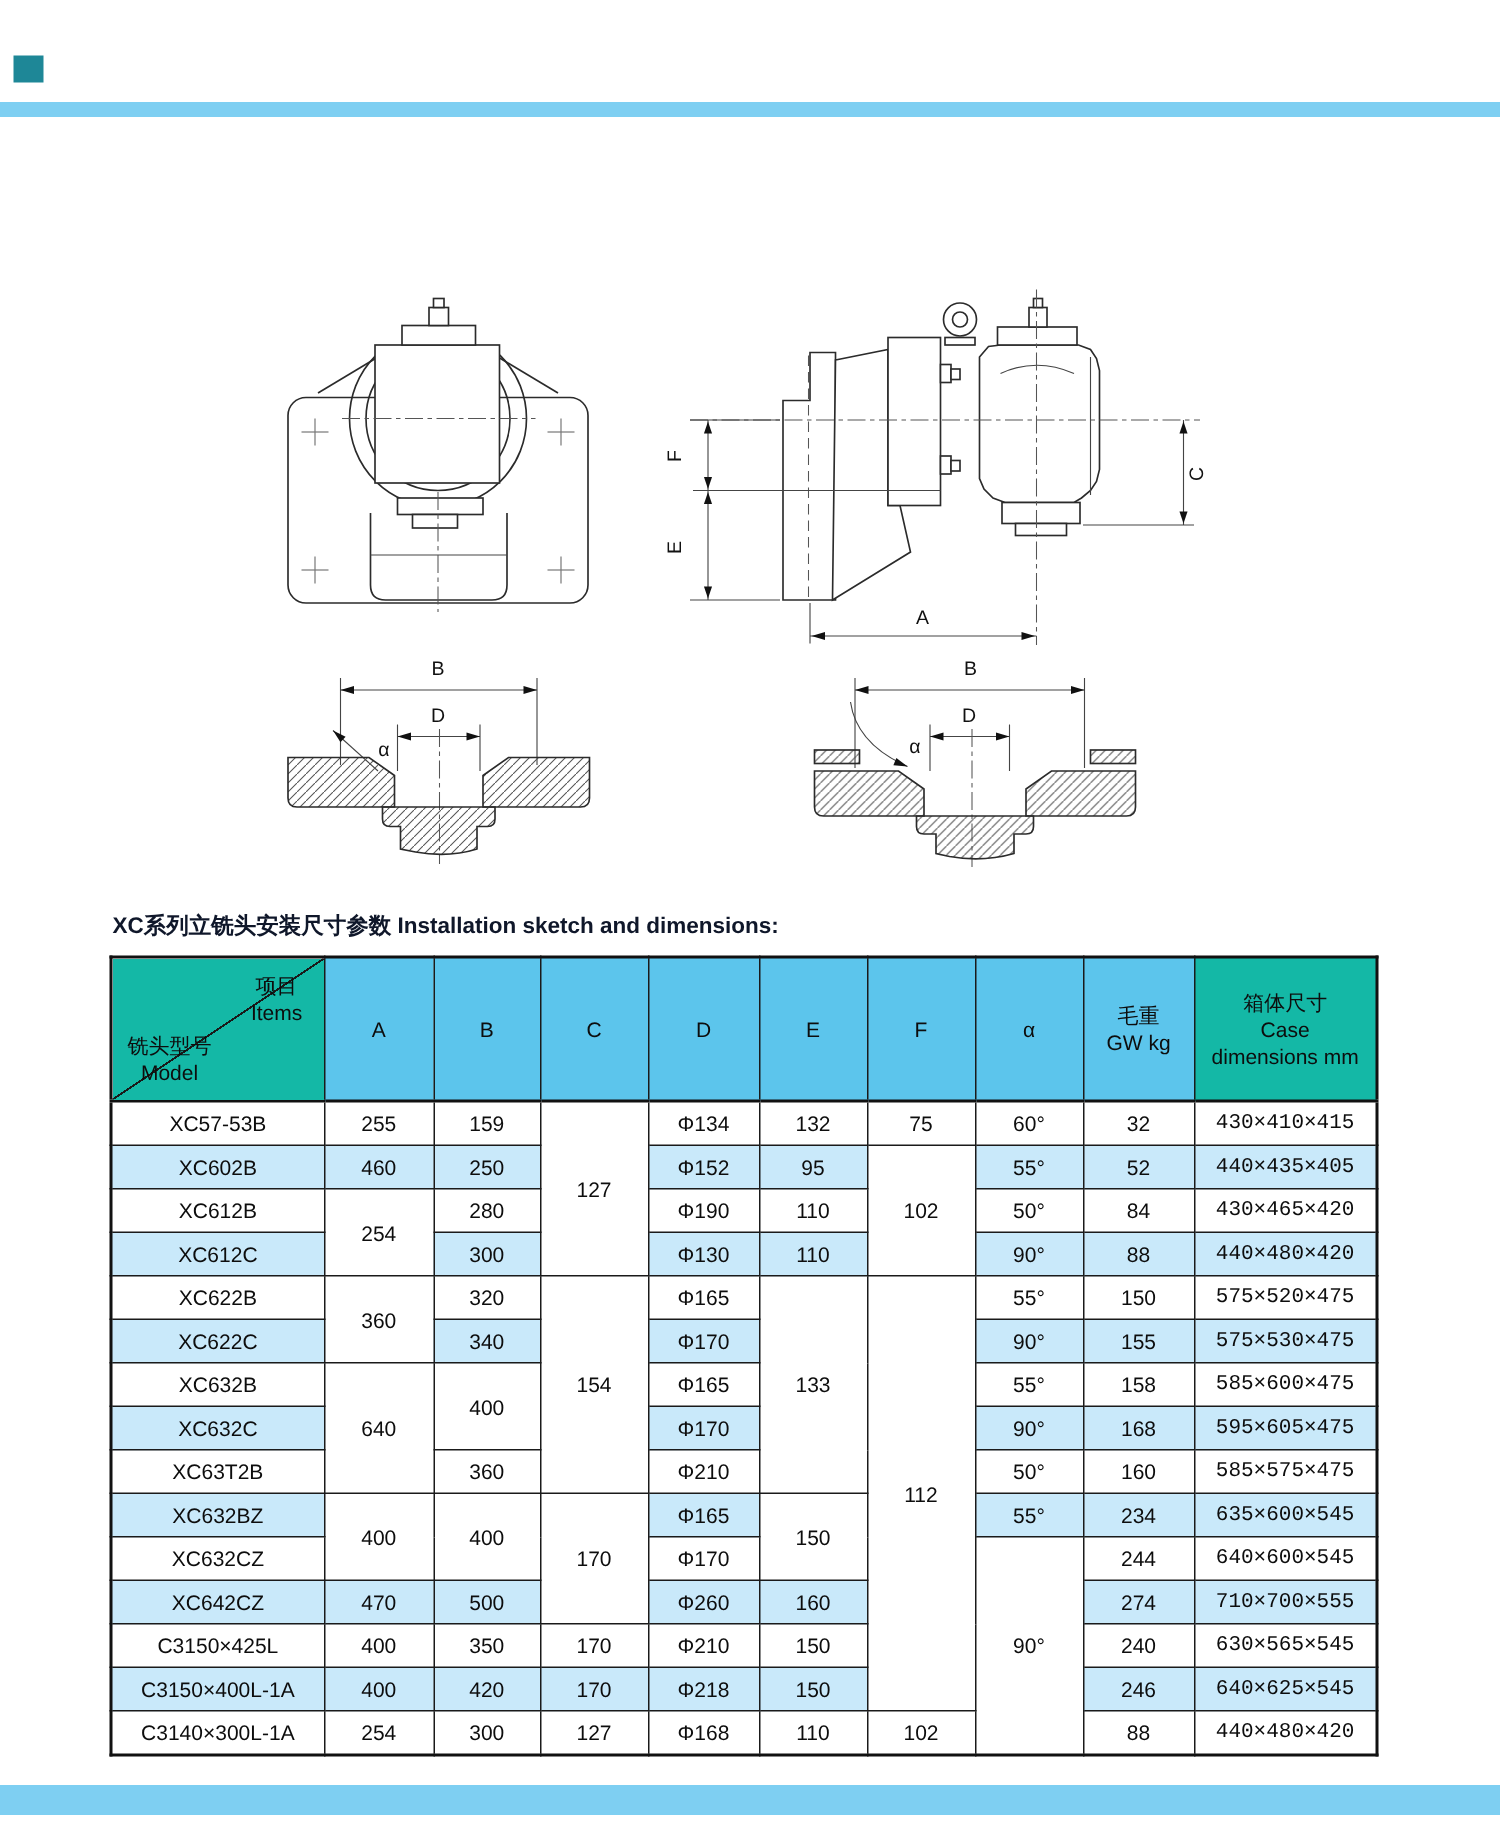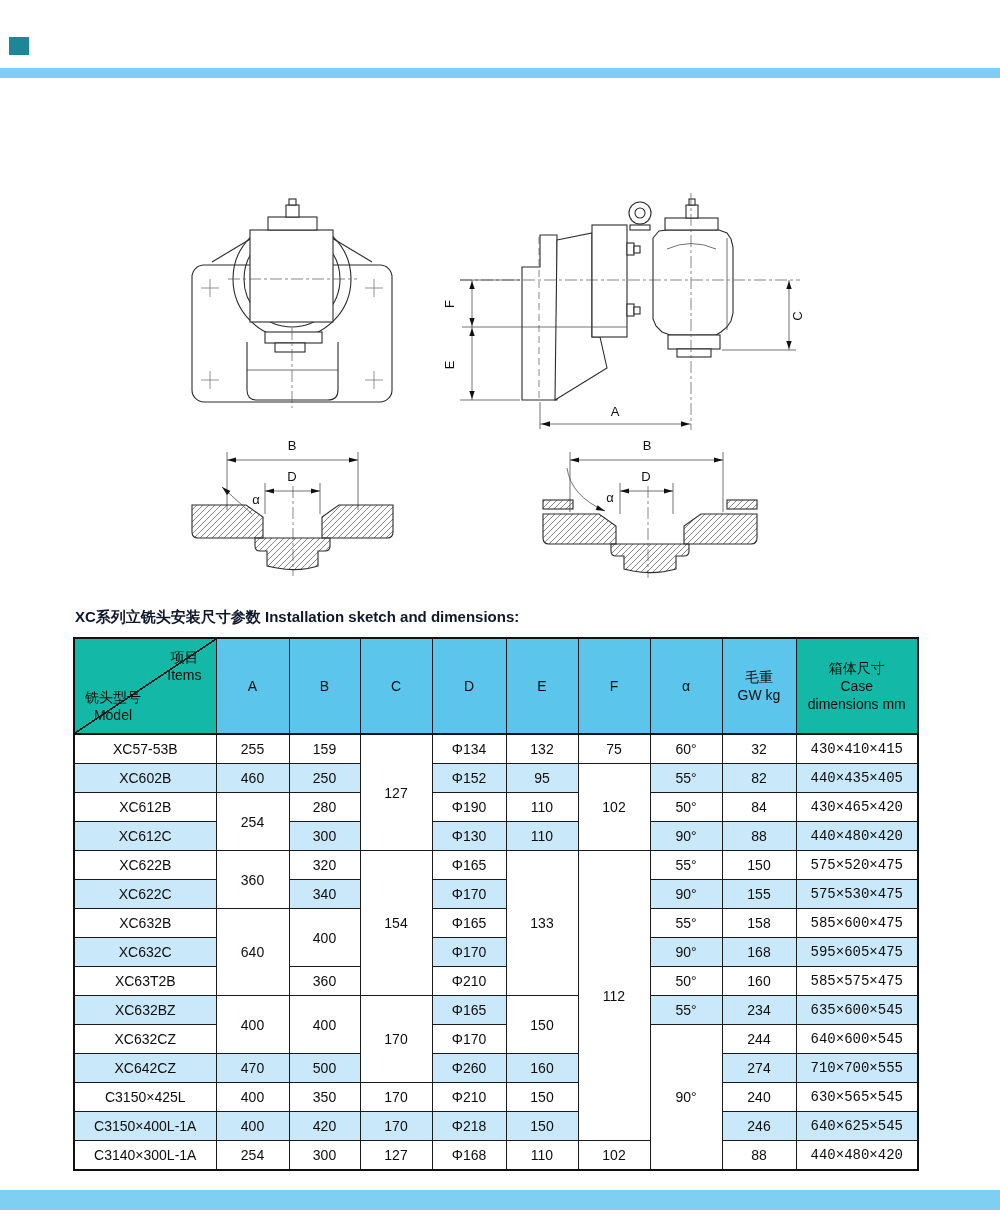--- a/index.html
+++ b/index.html
@@ -245,21 +245,21 @@
           <td class="case-col">430×410×415</td>
         </tr>
         <tr>
           <td class="alt">XC602B</td>
           <td class="alt">460</td>
           <td class="alt">250</td>
           <td class="alt">Φ152</td>
           <td class="alt">95</td>
           <td rowspan="3">102</td>
           <td class="alt">55°</td>
-          <td class="alt">82</td>
+          <td class="alt">52</td>
           <td class="alt case-col">440×435×405</td>
         </tr>
         <tr>
           <td>XC612B</td>
           <td rowspan="2">254</td>
           <td>280</td>
           <td>Φ190</td>
           <td>110</td>
           <td>50°</td>
           <td>84</td>

